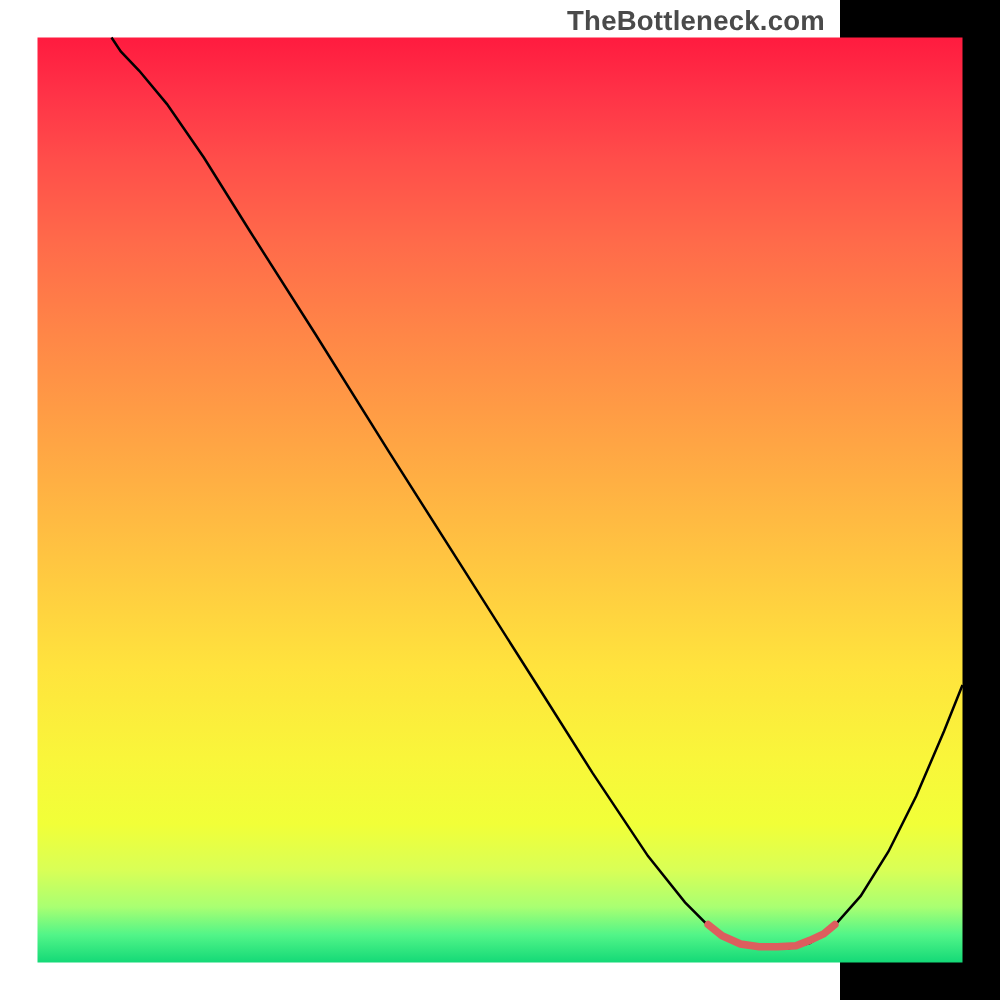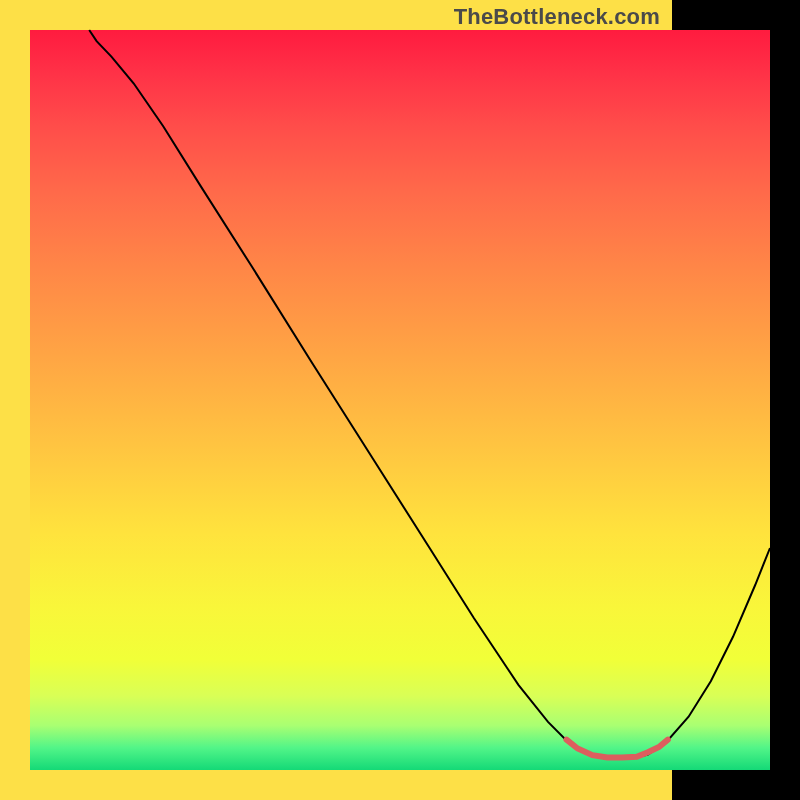--- a/index.html
+++ b/index.html
@@ -1,21 +1,21 @@
 <!DOCTYPE html>
 <html><head>
 <meta charset="utf-8">
 <style>
   * { margin: 0; padding: 0; box-sizing: border-box; }
   html, body { width: 800px; height: 800px; overflow: hidden; background: #000; }
   .frame {
     position: relative;
     width: 672px;
     height: 800px;
-    background: #fde047;
+    background: #ffffff;
   }
   .watermark {
     position: absolute;
     top: 4px;
     right: 12px;
     font-family: Arial, Helvetica, sans-serif;
     font-size: 22px;
     font-weight: 600;
     color: #4a4a4a;
     letter-spacing: 0.2px;

